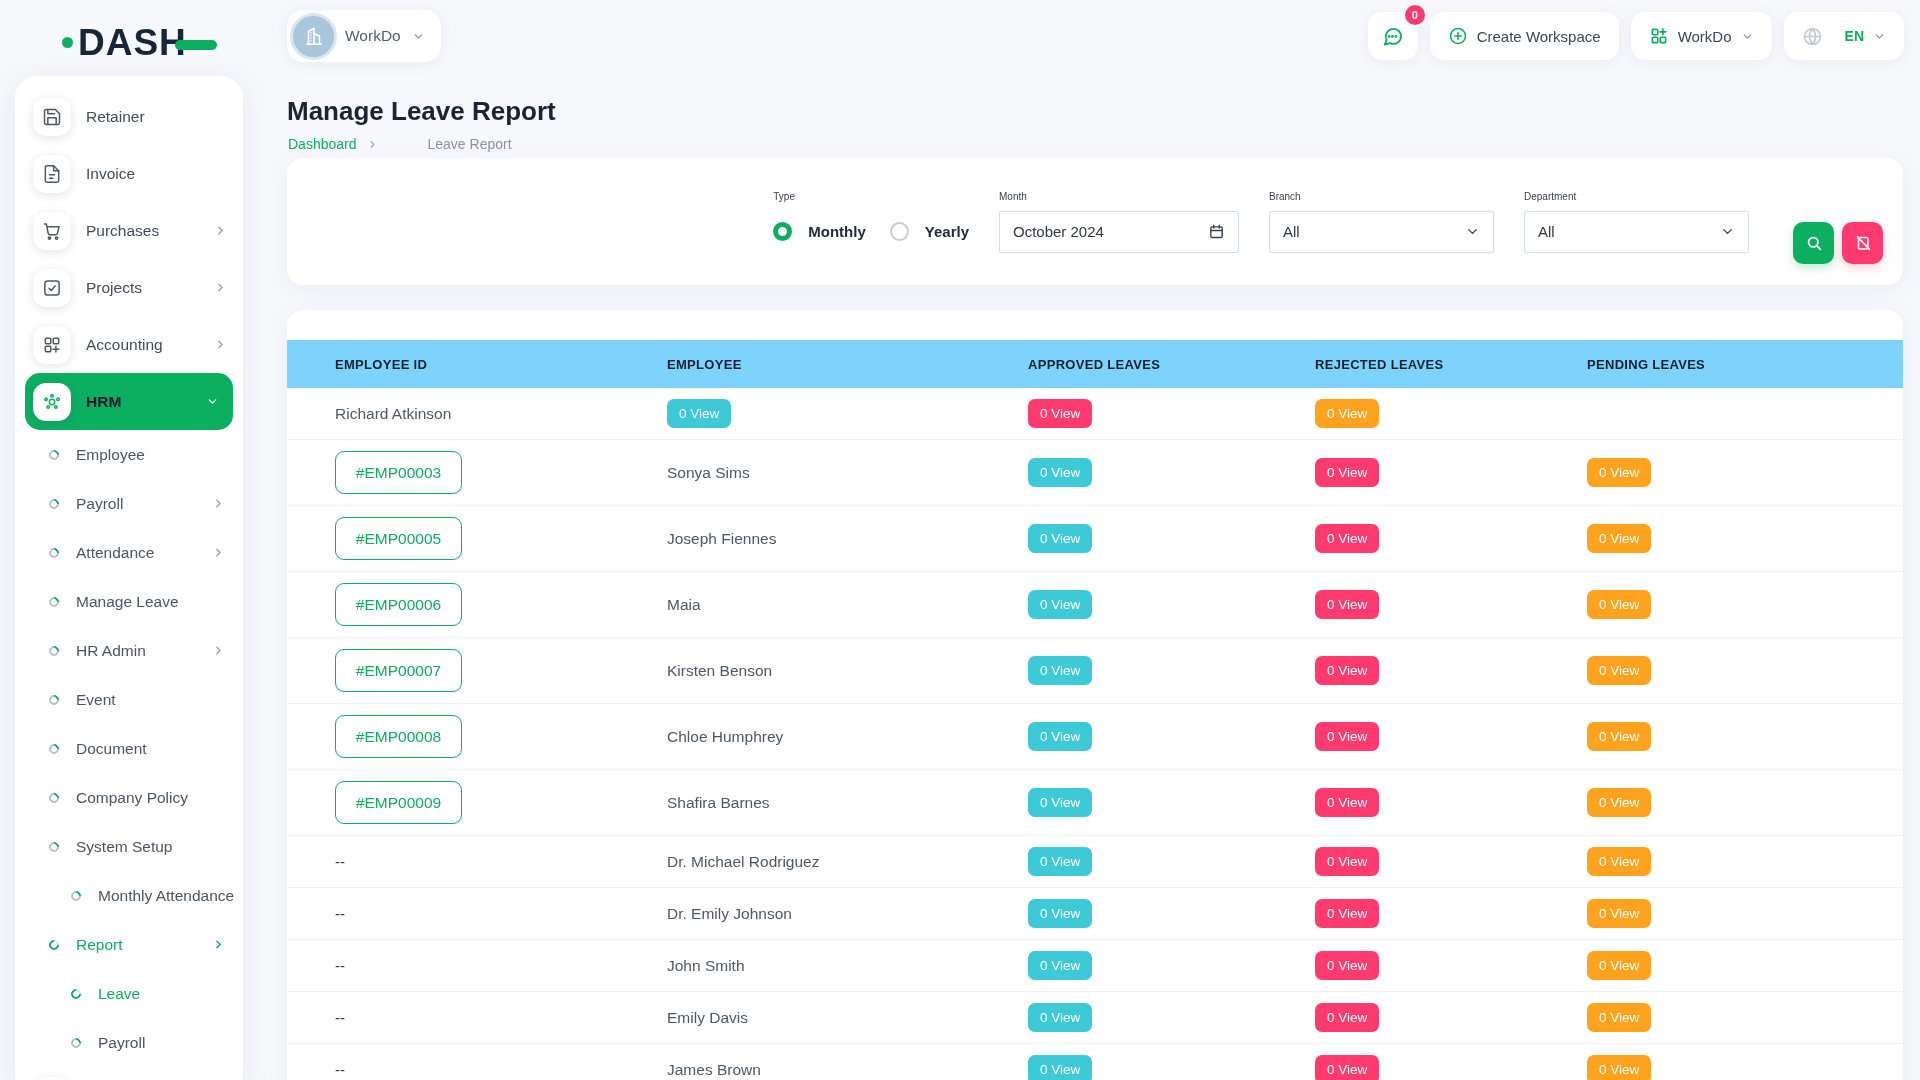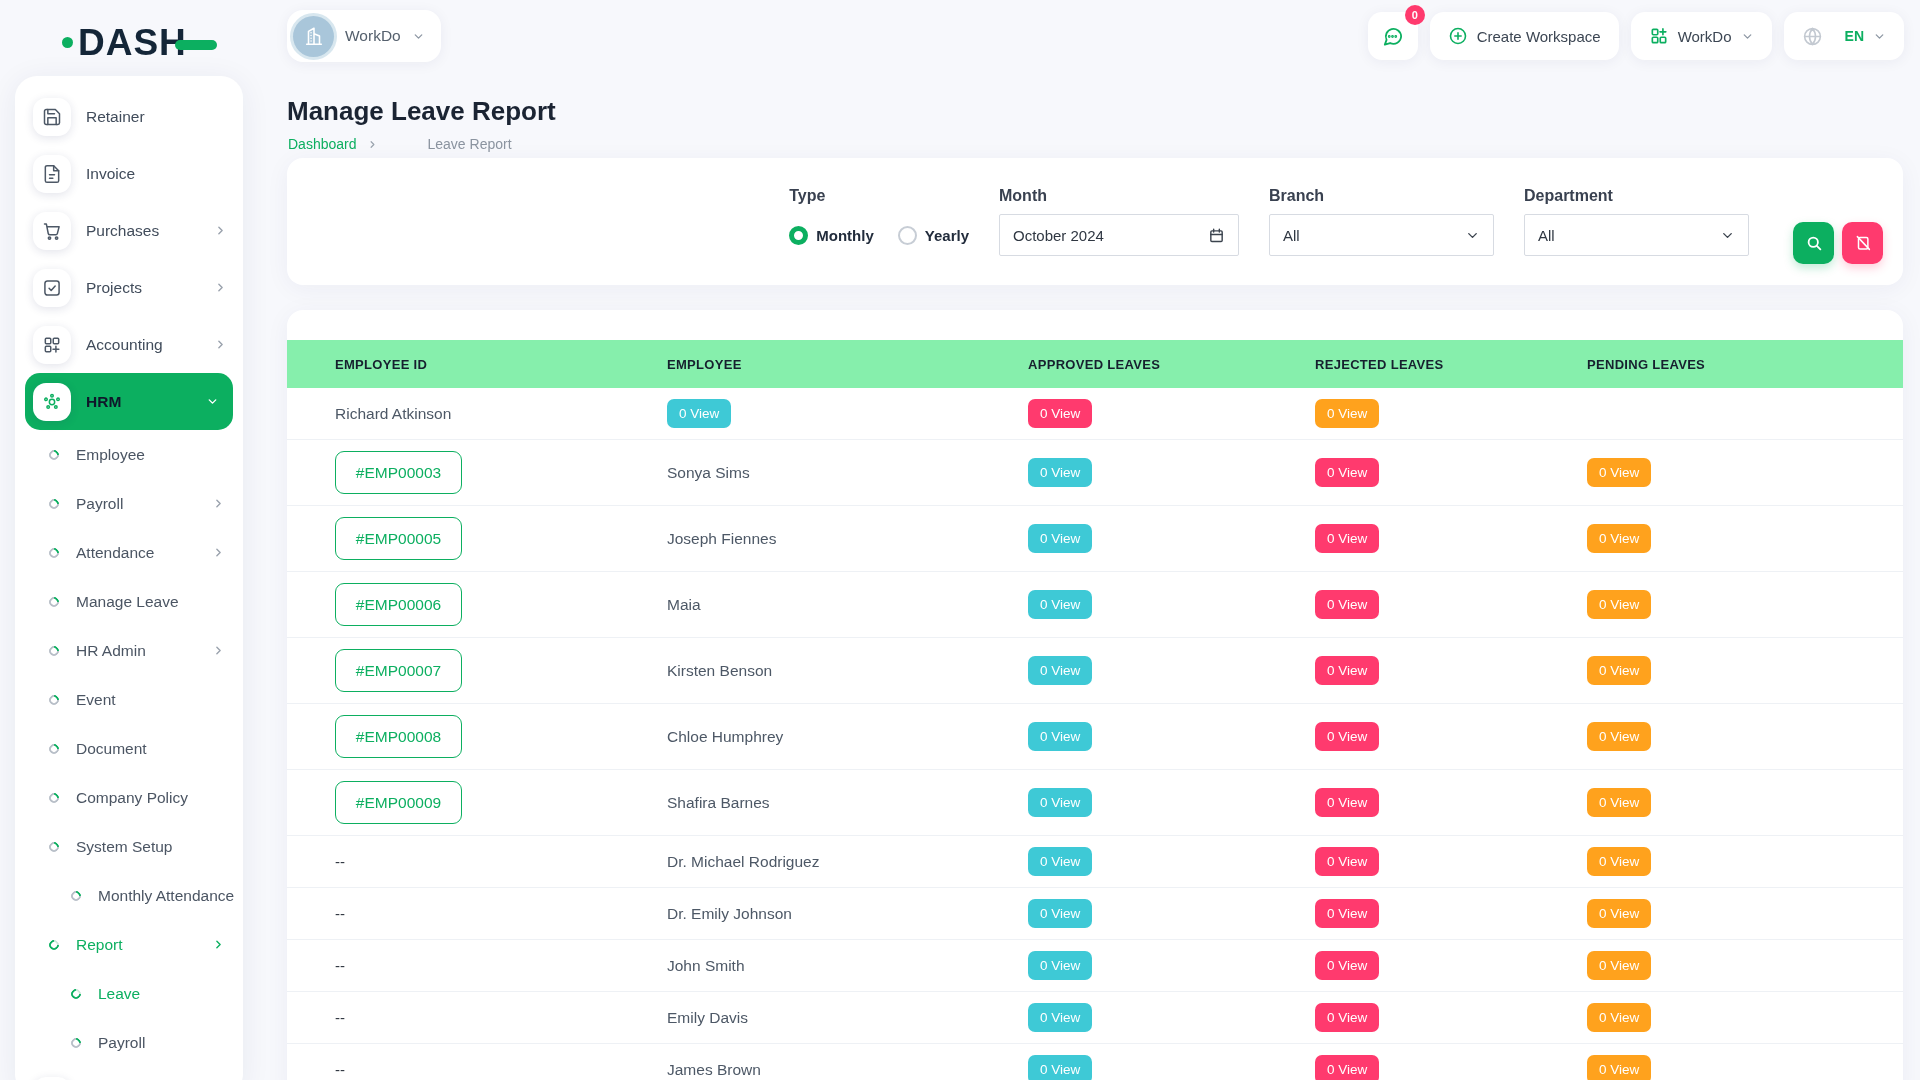--- a/index.html
+++ b/index.html
@@ -65,23 +65,23 @@
   .breadcrumb { position:absolute; left:288px; top:136px; display:flex; align-items:center; gap:10px; font-size:14px; }
   .bc-home { color:var(--green); cursor:pointer; }
   .bc-sep { color:#9aa3ae; display:flex; } .bc-sep svg { width:11px; height:11px; }
   .bc-cur { color:#8b94a0;margin-left:40px; }
 
   
   .filter-card { position:absolute; left:287px; top:158px; width:1616px; height:127px; background:#fff; border-radius:16px;
                  box-shadow:0 4px 24px rgba(30,40,90,.05); display:flex; justify-content:flex-end; align-items:center;
                  padding:0 20px 0 0; gap:30px; }
   .f-group { display:flex; flex-direction:column; gap:9px; }
-  .f-label { font-size:16px; color:#394150;font-weight:bold; }
+  .f-label { font-size:10px; color:#394150; }
   .radio-row { display:flex; gap:24px; align-items:center; height:42px; }
-  .radio-opt { display:flex; align-items:center; gap:8px; cursor:pointer; }
+  .radio-opt { display:flex; align-items:center; gap:16px; cursor:pointer; }
   .r-dot { width:19px; height:19px; border-radius:50%; border:2px solid #c7cdd5; background:#fff; }
   .r-dot.checked { border:5.5px solid var(--green); }
   .r-text { font-size:15px; font-weight:700; color:#222c3c; }
   .f-control { height:42px; border:1px solid #d7dbe2; border-radius:2px; background:#fff; display:flex; align-items:center;
                justify-content:space-between; padding:0 13px; font-size:15px; color:#2f3742; cursor:pointer; }
   .f-month { width:240px; } .f-branch { width:225px; } .f-dept { width:225px; }
   .f-control .cal, .f-control .sel-chev { color:#3b434e; display:flex; }
   .f-control .cal svg { width:17px; height:17px; }
   .f-control .sel-chev svg { width:15px; height:15px; }
   .f-actions { display:flex; gap:8px; align-self:flex-end; margin-bottom:21px; margin-left:14px; }
@@ -89,21 +89,21 @@
               justify-content:center; cursor:pointer; }
   .icon-btn svg { width:18px; height:18px; }
   .btn-search { background:var(--green); box-shadow:0 4px 10px rgba(12,175,96,.25); }
   .btn-reset { background:var(--pink); box-shadow:0 4px 10px rgba(255,58,110,.25); }
 
   
   .table-card { position:absolute; left:287px; top:310px; width:1616px; height:790px; background:#fff; border-radius:16px;
                 box-shadow:0 4px 24px rgba(30,40,90,.05); padding-top:30px; overflow:hidden; }
   .t-head, .t-row { display:grid; grid-template-columns:332px 361px 287px 272px 1fr; align-items:center;
                     padding-left:48px; padding-right:30px; }
-  .t-head { height:48px; background:#86efac; }
+  .t-head { height:48px; background:#7dd3fc; }
   .t-head span { font-size:13px; font-weight:700; color:#16202e; letter-spacing:.3px; }
   .t-row { border-bottom:1px solid #eef1f5; padding-top:11px; padding-bottom:11px; }
   .emp-btn { display:inline-block; width:127px; height:43px; border:1px solid var(--green); border-radius:9px; background:#fff;
              color:var(--green); font-size:15.5px; font-family:"Liberation Sans",sans-serif; cursor:pointer; }
   .dashes { font-size:15px; color:#333a44; }
   .emp-name { font-size:15.5px; color:#4d5866; }
   .badge { display:inline-block; width:max-content; padding:7px 12px; border-radius:7px; color:#fff; font-size:13.5px; cursor:pointer; }
   .badge-approved { background:var(--cyan); }
   .badge-rejected { background:var(--pink); }
   .badge-pending  { background:var(--orange); }

